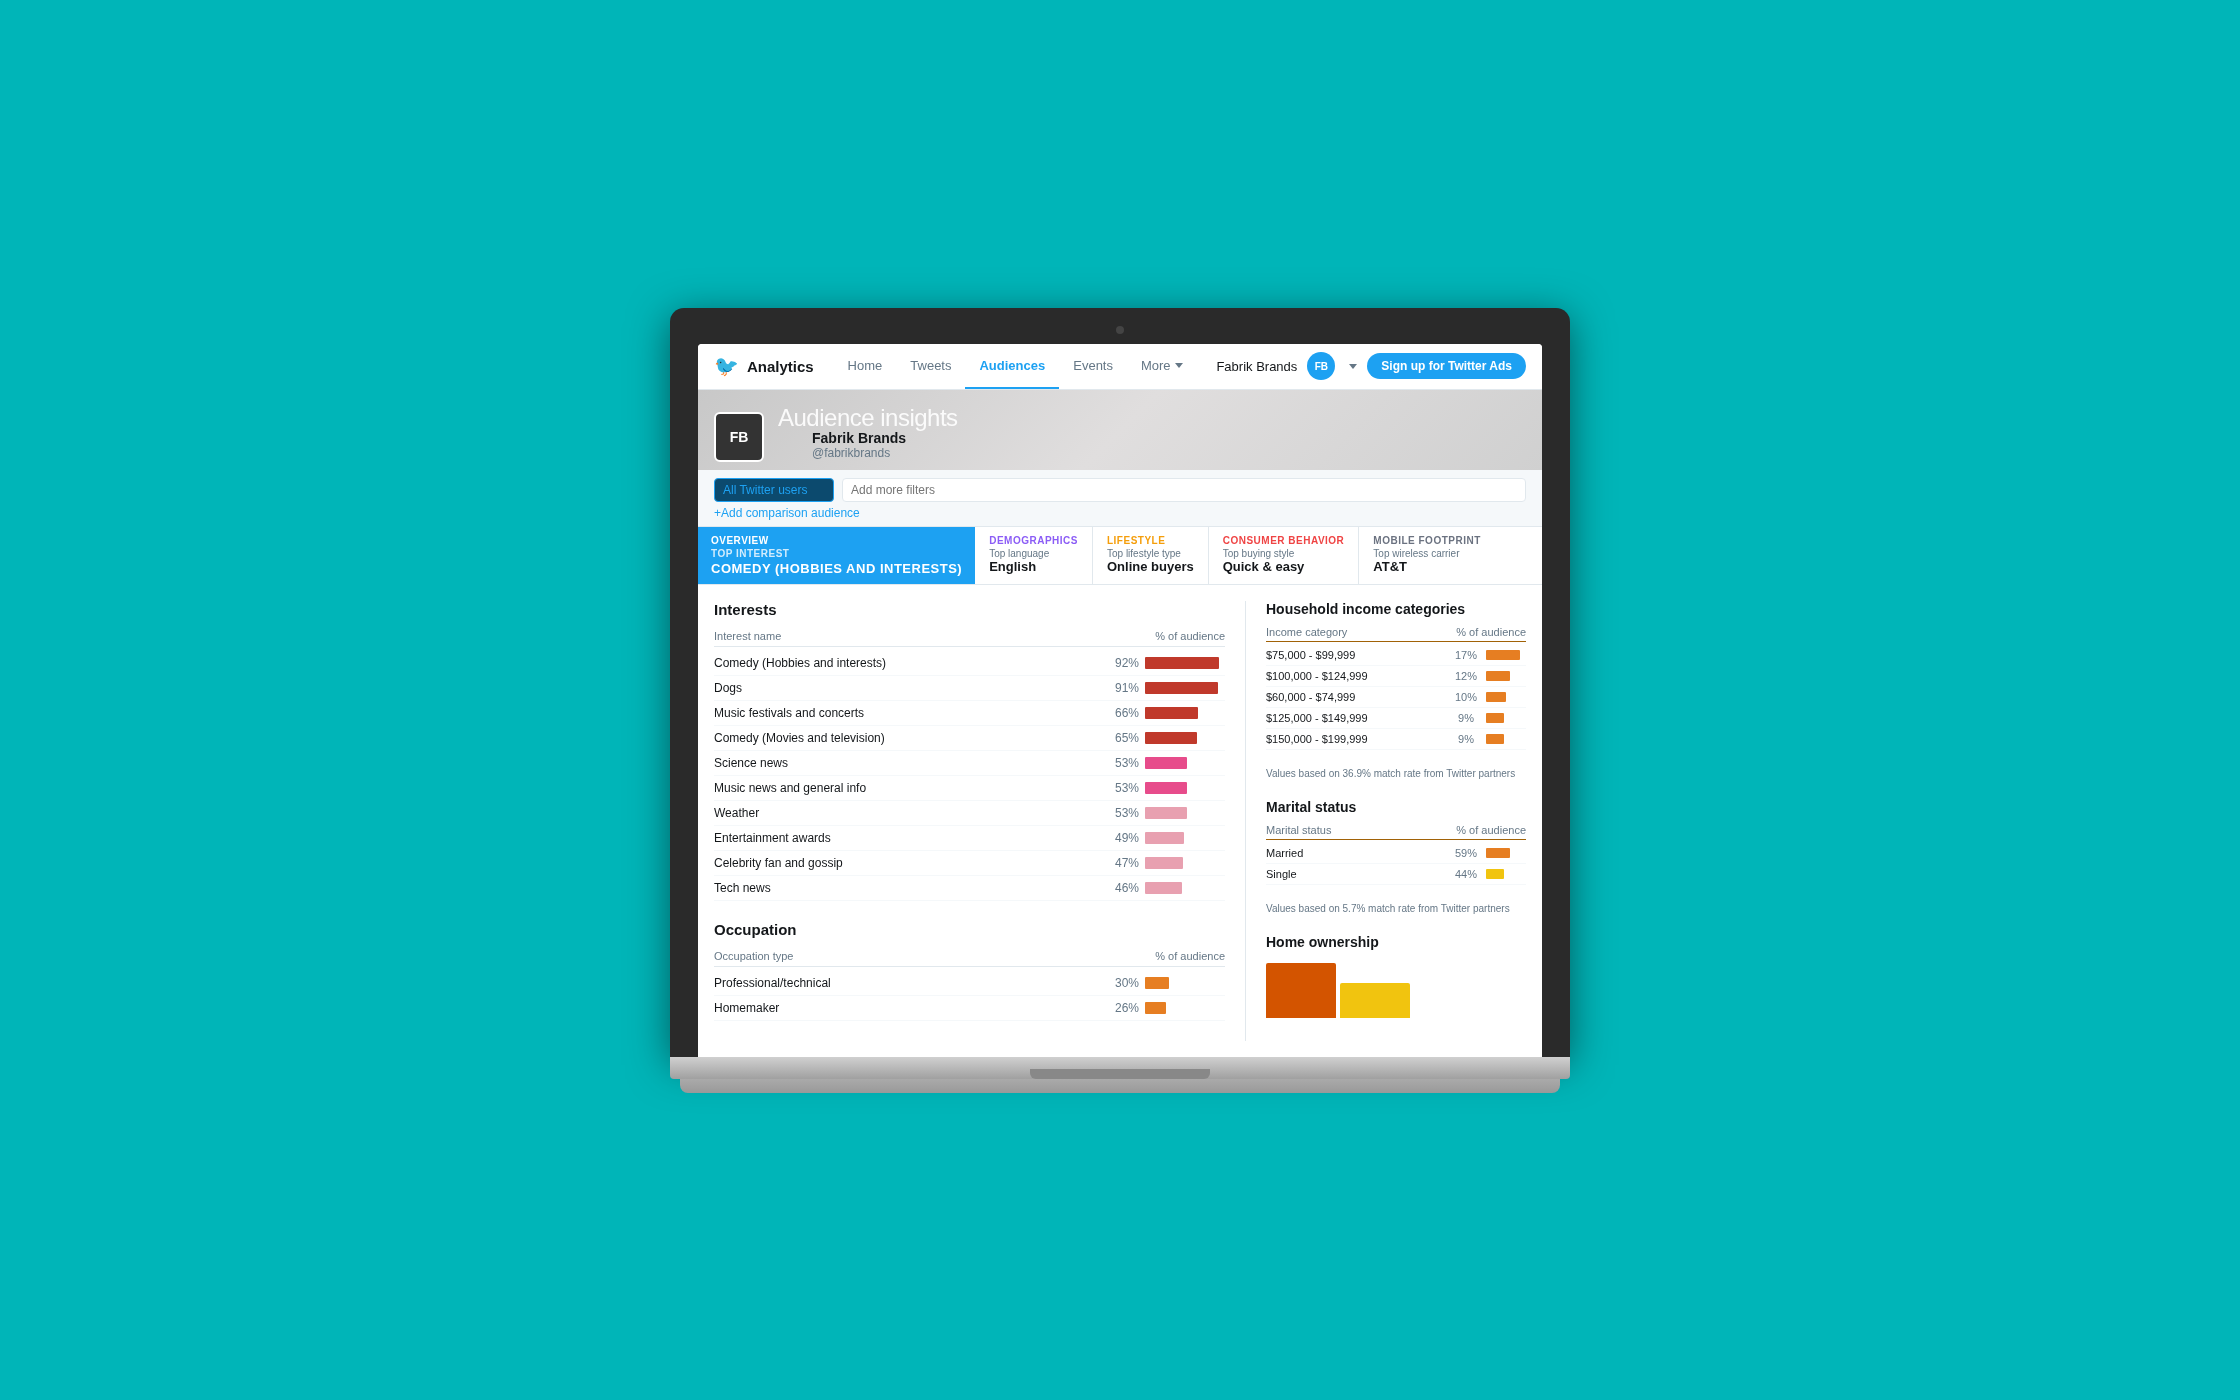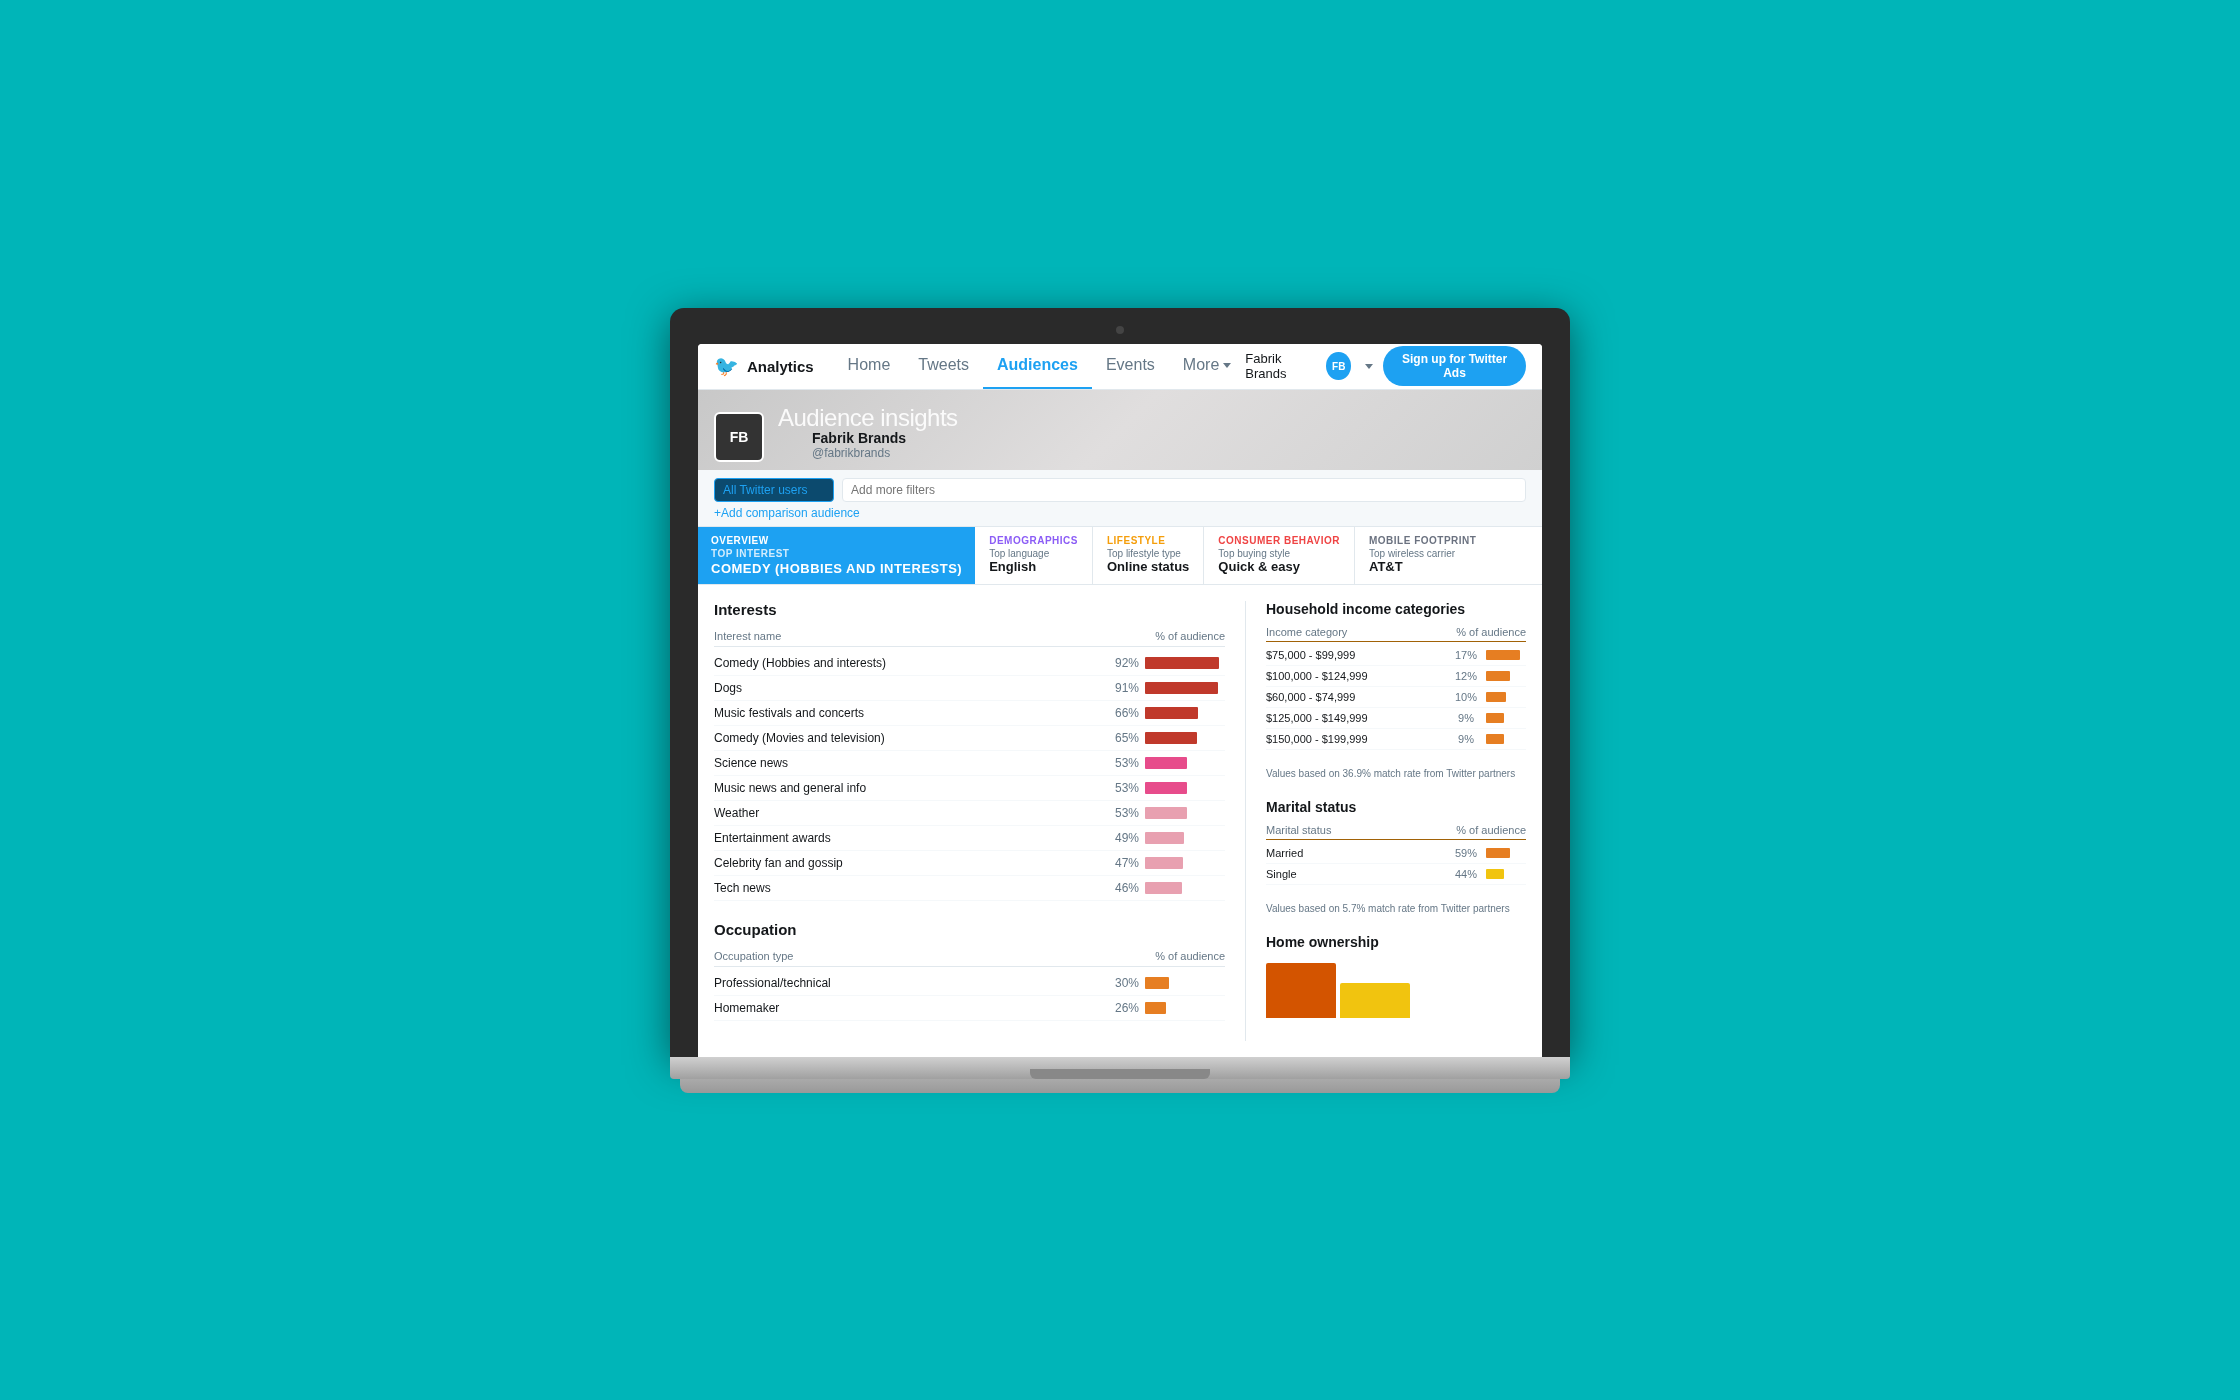--- a/index.html
+++ b/index.html
@@ -80,21 +80,21 @@
     .tw-nav-links {
       display: flex;
       gap: 0;
       flex: 1;
     }
     .tw-nav-link {
       padding: 0 14px;
       height: 46px;
       display: flex;
       align-items: center;
-      font-size: 16px;
+      font-size: 13px;
       color: #657786;
       cursor: pointer;
       border-bottom: 2px solid transparent;
       text-decoration: none;
     }
     .tw-nav-link.active {
       color: #1da1f2;
       border-bottom-color: #1da1f2;
       font-weight: 600;
     }
@@ -462,21 +462,21 @@
             <div class="tw-tab-group-label demographics">DEMOGRAPHICS</div>
             <div class="tw-tab-group-sublabel">Top language</div>
             <div class="tw-tab-group-value">English</div>
           </div>
         </div>
 
         <div class="tw-tab-group">
           <div class="tw-tab-group-inner">
             <div class="tw-tab-group-label lifestyle">LIFESTYLE</div>
             <div class="tw-tab-group-sublabel">Top lifestyle type</div>
-            <div class="tw-tab-group-value">Online status</div>
+            <div class="tw-tab-group-value">Online buyers</div>
           </div>
         </div>
 
         <div class="tw-tab-group">
           <div class="tw-tab-group-inner">
             <div class="tw-tab-group-label consumer">CONSUMER BEHAVIOR</div>
             <div class="tw-tab-group-sublabel">Top buying style</div>
             <div class="tw-tab-group-value">Quick &amp; easy</div>
           </div>
         </div>

